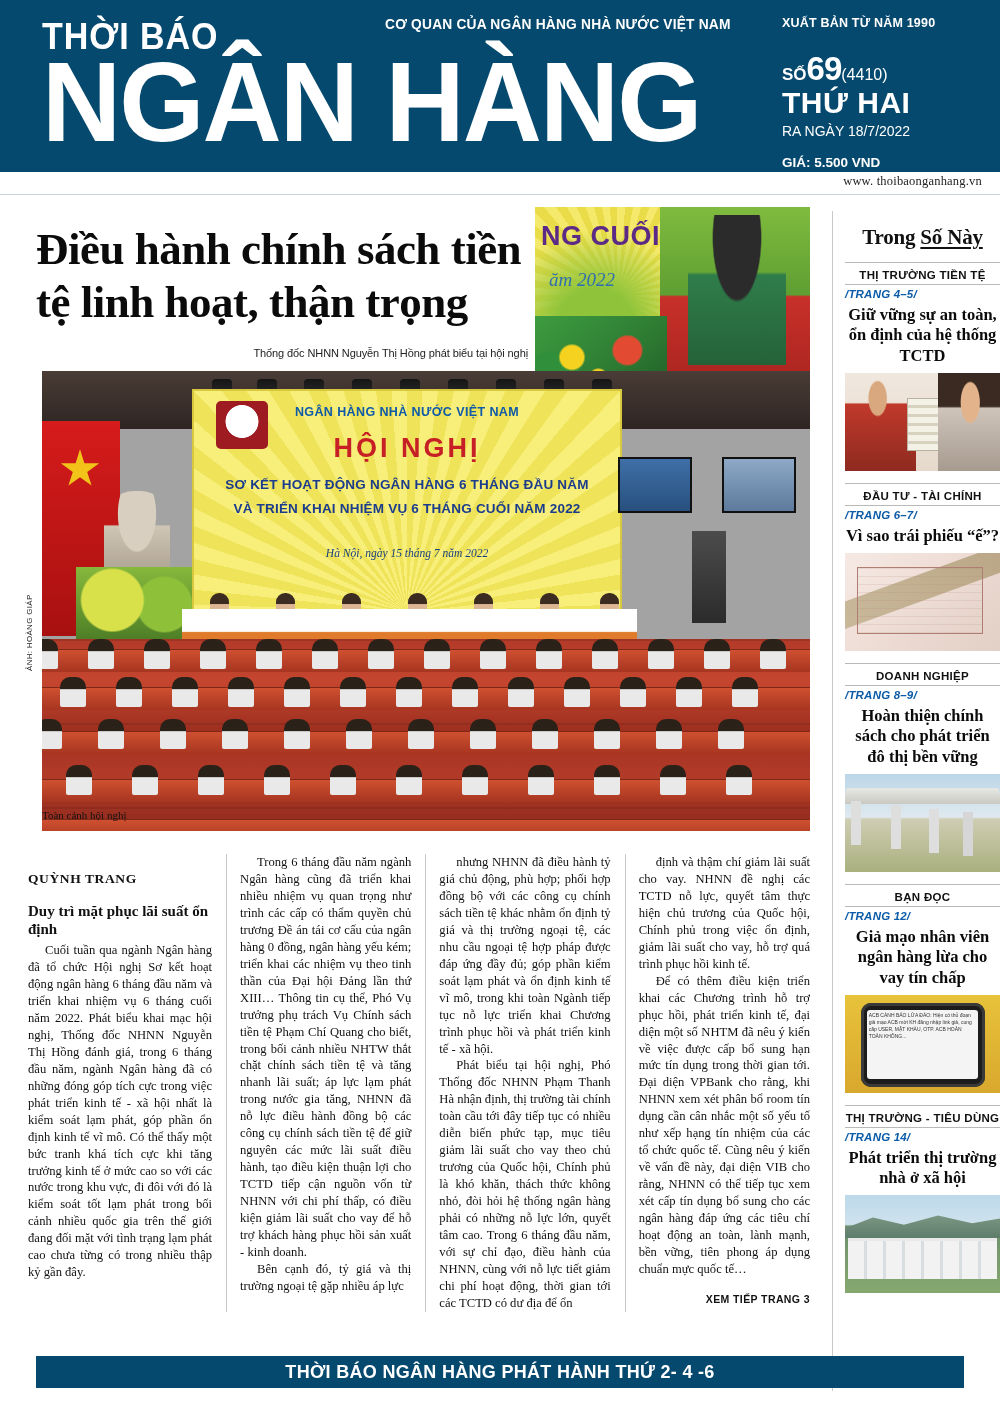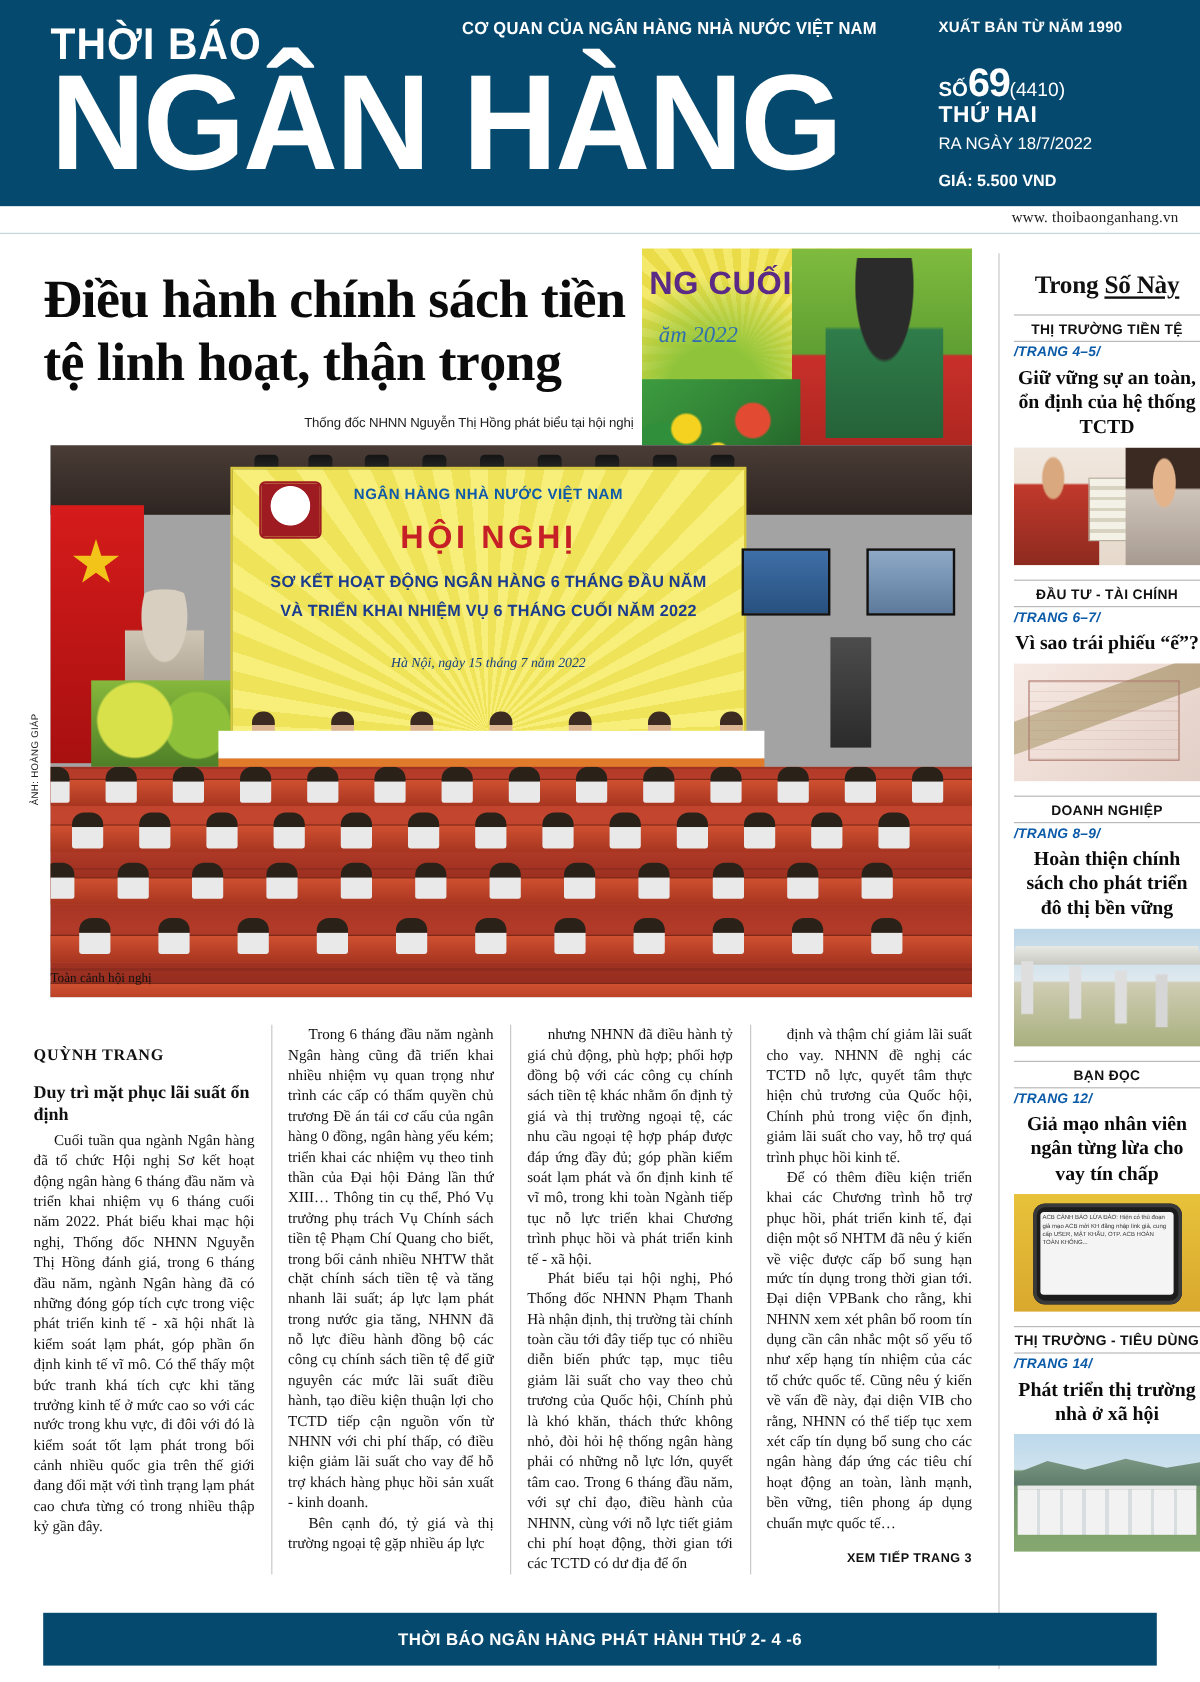--- a/index.html
+++ b/index.html
@@ -92,21 +92,21 @@
   .mh-so .num {
     font-size: 33px;
     letter-spacing: -1px;
   }
   .mh-so .paren {
     font-size: 16px;
     font-weight: 400;
   }
   .mh-thuhai {
     font-weight: 700;
-    font-size: 19px;
+    font-size: 30px;
     line-height: 1.05;
     letter-spacing: 0.5px;
     margin-top: 2px;
   }
   .mh-rangay {
     font-weight: 400;
     font-size: 14px;
     margin-top: 4px;
   }
   .mh-gia {
@@ -577,29 +577,29 @@
     background: repeating-linear-gradient(90deg,#f2f2f2 0 16px,#d8dde0 16px 19px);
     border-top: 3px solid #e9e9e9;
   }
 
   
   .footer {
     position: absolute;
     left: 36px;
     right: 36px;
     bottom: 14px;
-    height: 44px;
+    height: 32px;
     background: #05496e;
     color: #fff;
     display: flex;
     align-items: center;
     justify-content: center;
     font-family: "Liberation Sans", sans-serif;
     font-weight: 700;
-    font-size: 14px;
+    font-size: 18px;
     letter-spacing: 0.3px;
   }
 </style>
 </head>
 <body>
 
 <header class="masthead">
   <div class="mh-title-block">
     <div class="mh-thoibao">THỜI BÁO</div>
     <div class="mh-nganhang">NGÂN HÀNG</div>
@@ -806,21 +806,21 @@
       <div class="sb-page">/TRANG 8–9/</div>
       <div class="sb-title">Hoàn thiện chính sách cho phát triển đô thị bền vững</div>
       <div class="sb-photo ph-bridge"></div>
     </div>
 
     <div class="sb-item">
       <hr class="sb-sep">
       <div class="sb-cat">BẠN ĐỌC</div>
       <hr class="sb-cat-rule">
       <div class="sb-page">/TRANG 12/</div>
-      <div class="sb-title">Giả mạo nhân viên ngân từng lừa cho vay tín chấp</div>
+      <div class="sb-title">Giả mạo nhân viên ngân hàng lừa cho vay tín chấp</div>
       <div class="sb-photo ph-phone">
         <i></i>
           <b>ACB CẢNH BÁO LỪA ĐẢO: Hiện có thủ đoạn giả mạo ACB mời KH đăng nhập link giả, cung cấp USER, MẬT KHẨU, OTP. ACB HOÀN TOÀN KHÔNG...</b>
       </div>
     </div>
 
     <div class="sb-item">
       <hr class="sb-sep">
       <div class="sb-cat">THỊ TRƯỜNG - TIÊU DÙNG</div>
       <hr class="sb-cat-rule">

